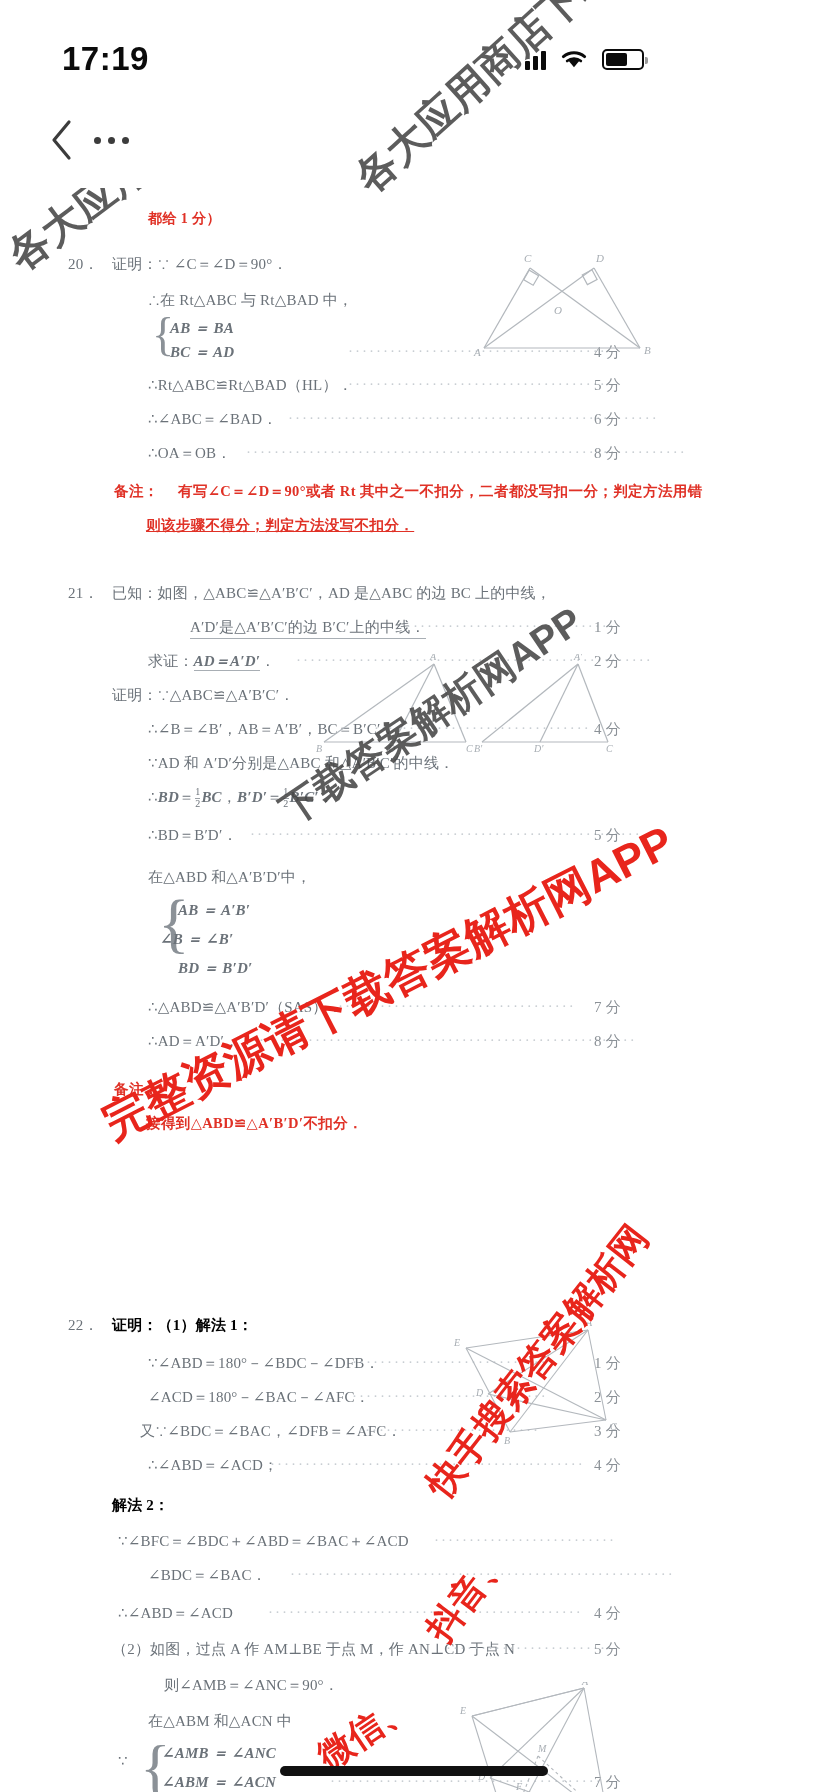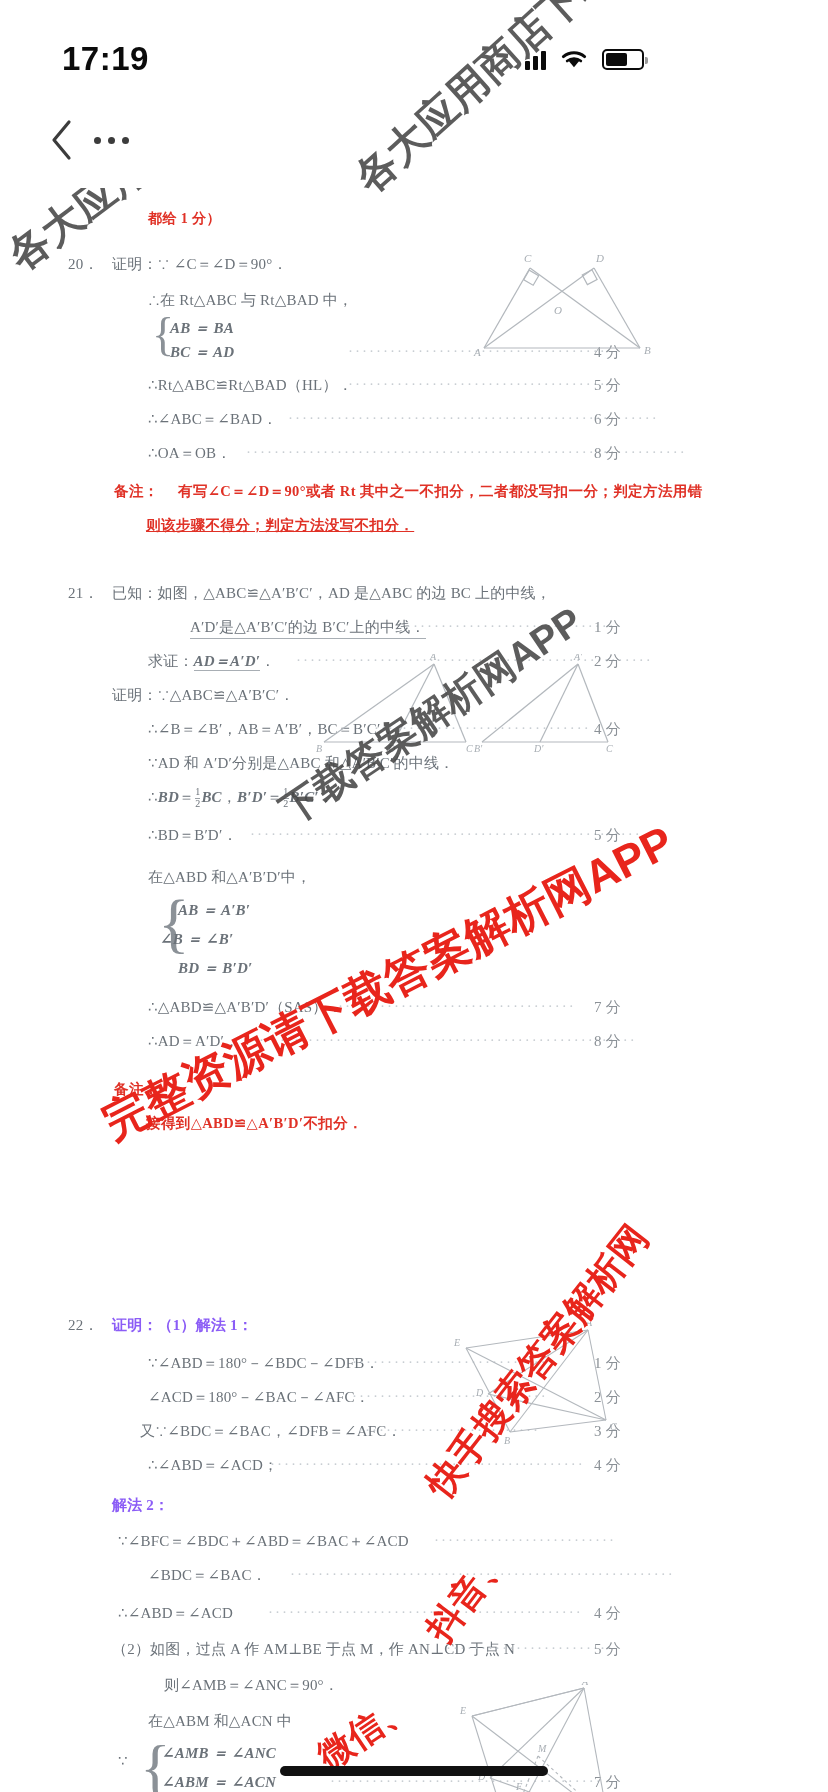--- a/index.html
+++ b/index.html
@@ -70,21 +70,21 @@
 
   
   .ln {
     position: absolute;
     font-family: "Liberation Serif", "DejaVu Serif", serif;
     color: #9aa0a6; font-size: 15px; white-space: nowrap;
     letter-spacing: 0.2px;
   }
   .ln.darker { color: #6b7279; }
   .ln.red { color: #e03126; font-weight: 700; letter-spacing: 0.4px; }
-  .ln.bold { font-weight: 700; color: #8b5cf6; }
+  .ln.bold { font-weight: 700; color: #000000; }
   .it { font-style: italic; font-weight: 700; }
   .dots {
     display:inline-block; color:#c9ced3; letter-spacing: 2px;
     font-family: "Liberation Serif", serif;
   }
   .score { color:#8b9197; }
   .frac { display:inline-block; text-align:center; vertical-align:middle;
           font-size:10px; line-height:1.05; position:relative; top:-1px; margin:0 1px;}
   .frac u { display:block; border-top:1px solid #9aa0a6; text-decoration:none;}
   .brace {

